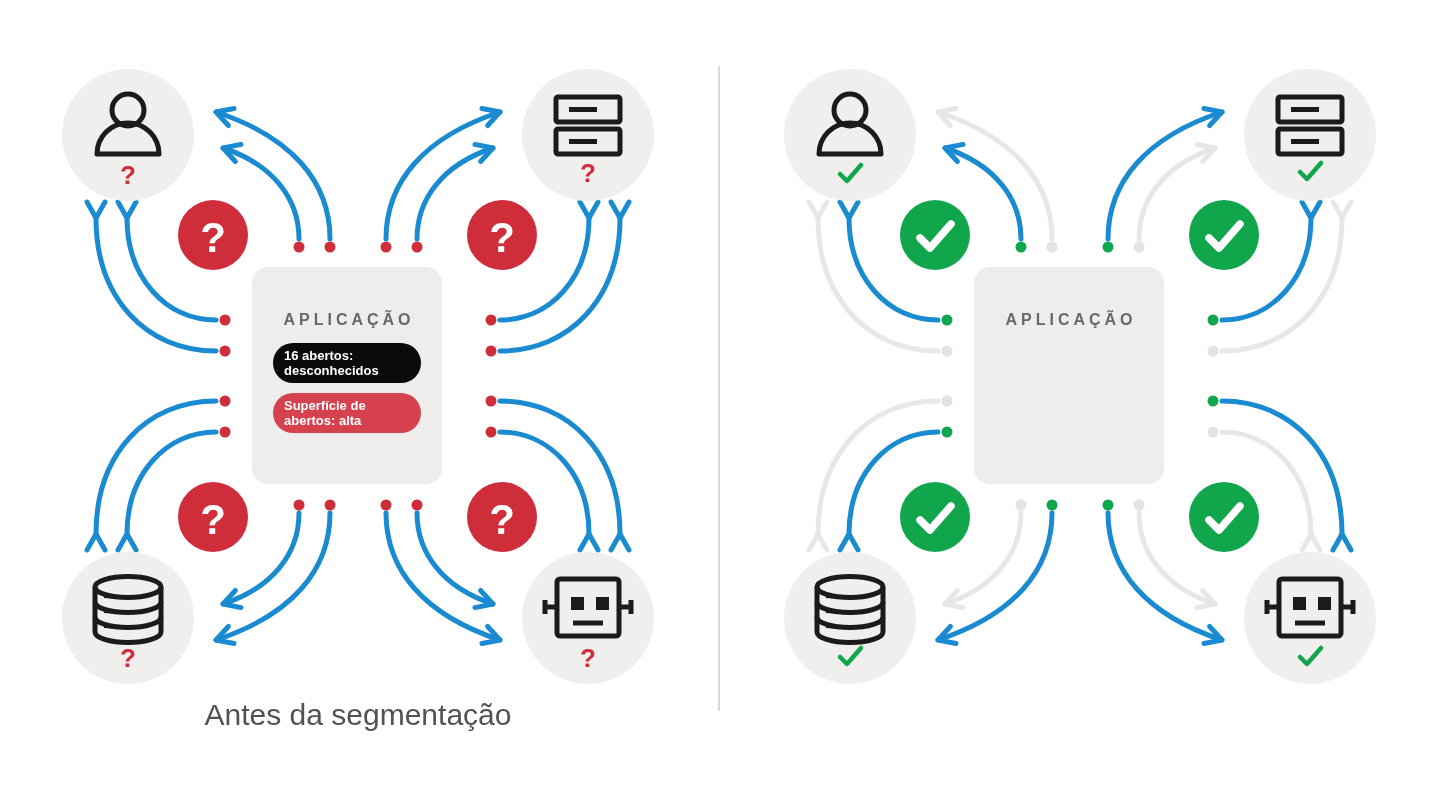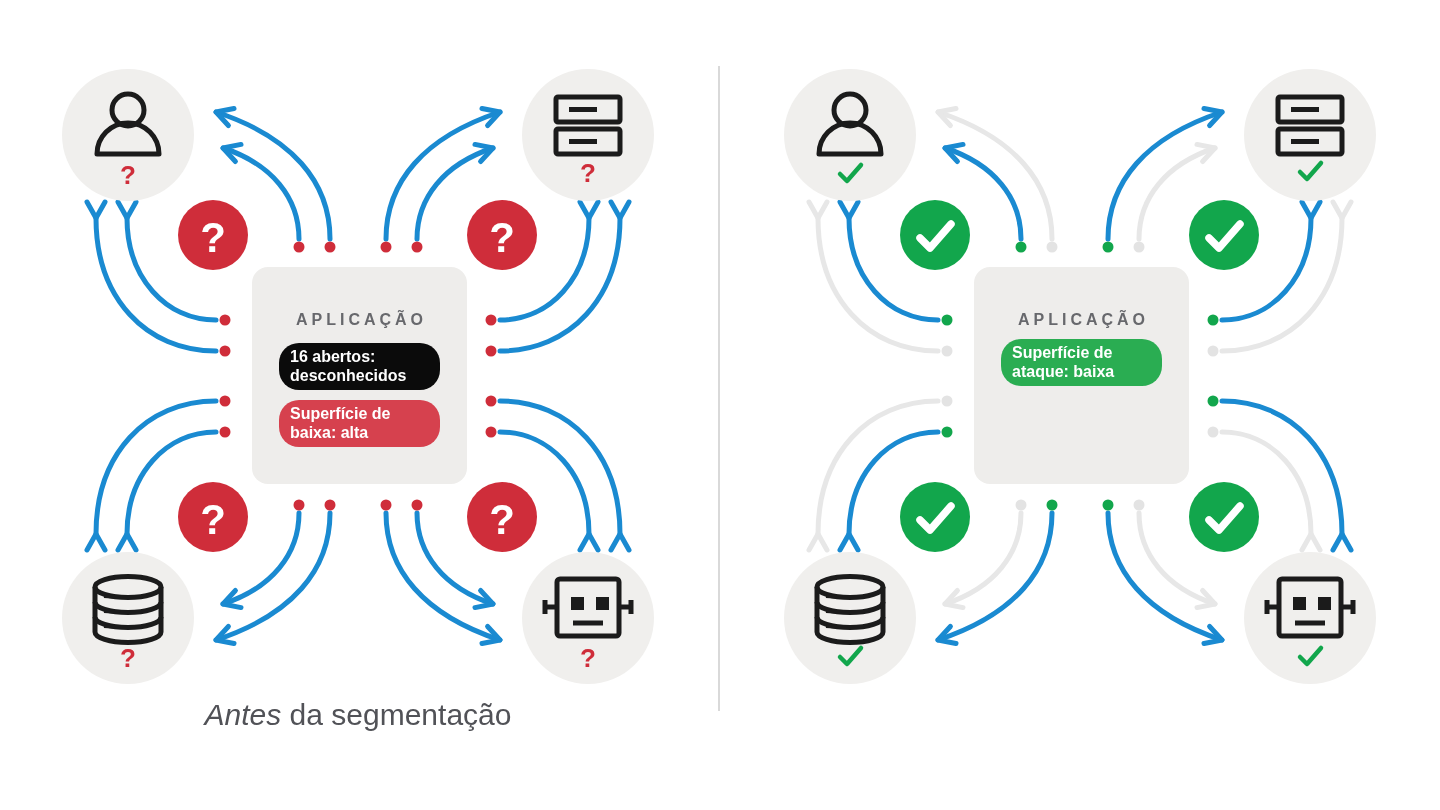--- a/index.html
+++ b/index.html
@@ -1,32 +1,32 @@
 <!DOCTYPE html>
 <html style="--accent_blue: #1a8ad1; --alert_red: #cf2d3a; --pill_red: #d6414e; --ok_green: #12a64c; --pill_green: #2aad52; --blocked_gray: #e7e7e7; --dot_gray: #e3e3e3; --node_bg: #f0efed; --box_bg: #eeedeb; --pill_black: #0b0b0b; --caption_text: #515257; --app_title_text: #67686c; --icon_stroke: #1b1b1b; --divider: #d9d9d9;"><head>
 <meta charset="utf-8">
 <style>
   html,body{margin:0;padding:0;background:#ffffff;}
   body{width:1440px;height:810px;position:relative;overflow:hidden;
        font-family:"Liberation Sans",sans-serif;}
   .stage{position:absolute;inset:0;}
   svg.diagram{position:absolute;left:0;top:0;}
-  .appbox{position:absolute;top:267px;width:215px;height:217px;
+  .appbox{position:absolute;top:267px;width:190px;height:217px;
           background:var(--box_bg,#eeedeb);border-radius:16px;
-          box-sizing:border-box;padding:0 27px;}
+          box-sizing:border-box;padding:0 21px;}
   .app-title{margin-top:44px;text-align:center;font-size:16px;font-weight:bold;
              letter-spacing:4px;padding-left:4px;color:var(--app_title_text,#67686c);}
-  .pill{border-radius:20px;padding:5px 11px;font-size:16px;font-weight:bold;
+  .pill{border-radius:20px;padding:5px 11px;font-size:13px;font-weight:bold;
         line-height:1.16;color:#ffffff;text-align:left;}
   .pill-black{margin-top:14px;background:var(--pill_black,#0b0b0b);}
   .pill-red{margin-top:10px;background:var(--pill_red,#d6414e);}
   .pill-green{margin-top:10px;background:var(--pill_green,#2aad52);}
   .caption{position:absolute;top:698px;width:600px;text-align:center;
            font-size:30px;font-weight:500;color:var(--caption_text,#515257);}
-  .caption .it{font-style:italic;text-align:center;}
+  .caption .it{text-align:center;}
 </style>
 </head>
 <body>
 
 <div class="stage">
 
 <svg class="diagram" width="1440" height="810" viewBox="0 0 1440 810">
   <defs>
     <marker id="ah-blue" viewBox="0 0 26 26" refX="22" refY="13" markerWidth="26" markerHeight="26" orient="auto" markerUnits="userSpaceOnUse">
       <path d="M6,4 L22,13 L6,22" fill="none" stroke="var(--accent_blue,#1a8ad1)" stroke-width="5" stroke-linecap="round" stroke-linejoin="round"></path>
@@ -202,25 +202,24 @@
       <path d="M-10,2 L-3,9 L11,-7" transform="translate(588,655)"></path>
     </g>
   </g>
 
   <line x1="719" y1="66" x2="719" y2="711" stroke="var(--divider,#d9d9d9)" stroke-width="2"></line>
 </svg>
 
 <div class="appbox" style="left:252px">
   <div class="app-title">APLICAÇÃO</div>
   <div class="pill pill-black">16 abertos: desconhecidos</div>
-  <div class="pill pill-red">Superfície de baixa: alta</div>
+  <div class="pill pill-red">Superfície de abertos: alta</div>
 </div>
 
 <div class="appbox" style="left:974px">
   <div class="app-title">APLICAÇÃO</div>
-  <div class="pill pill-green">Superfície de ataque: baixa</div>
 </div>
 
 <div class="caption" style="left:58px">
   <span class="it">Antes</span><span> da segmentação</span>
 </div>
 
 </div>
 
 </body></html>

